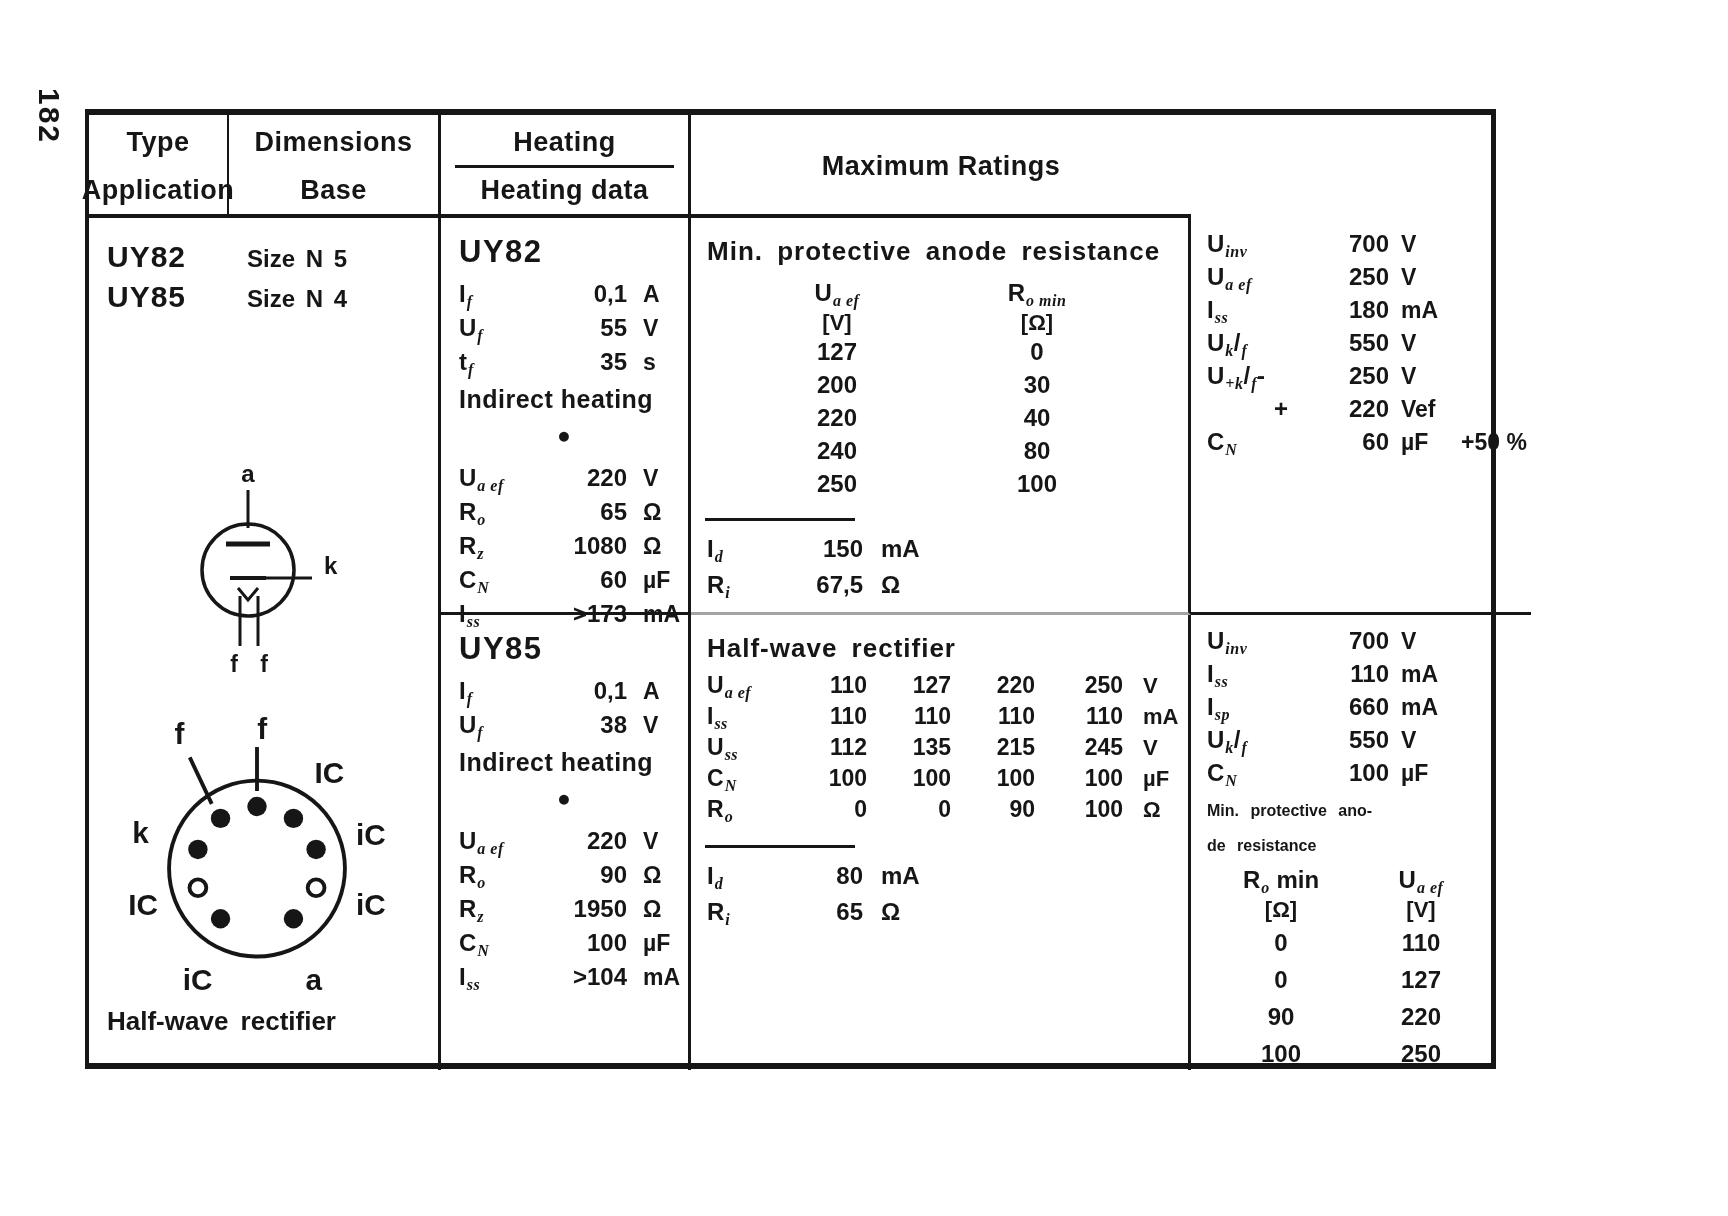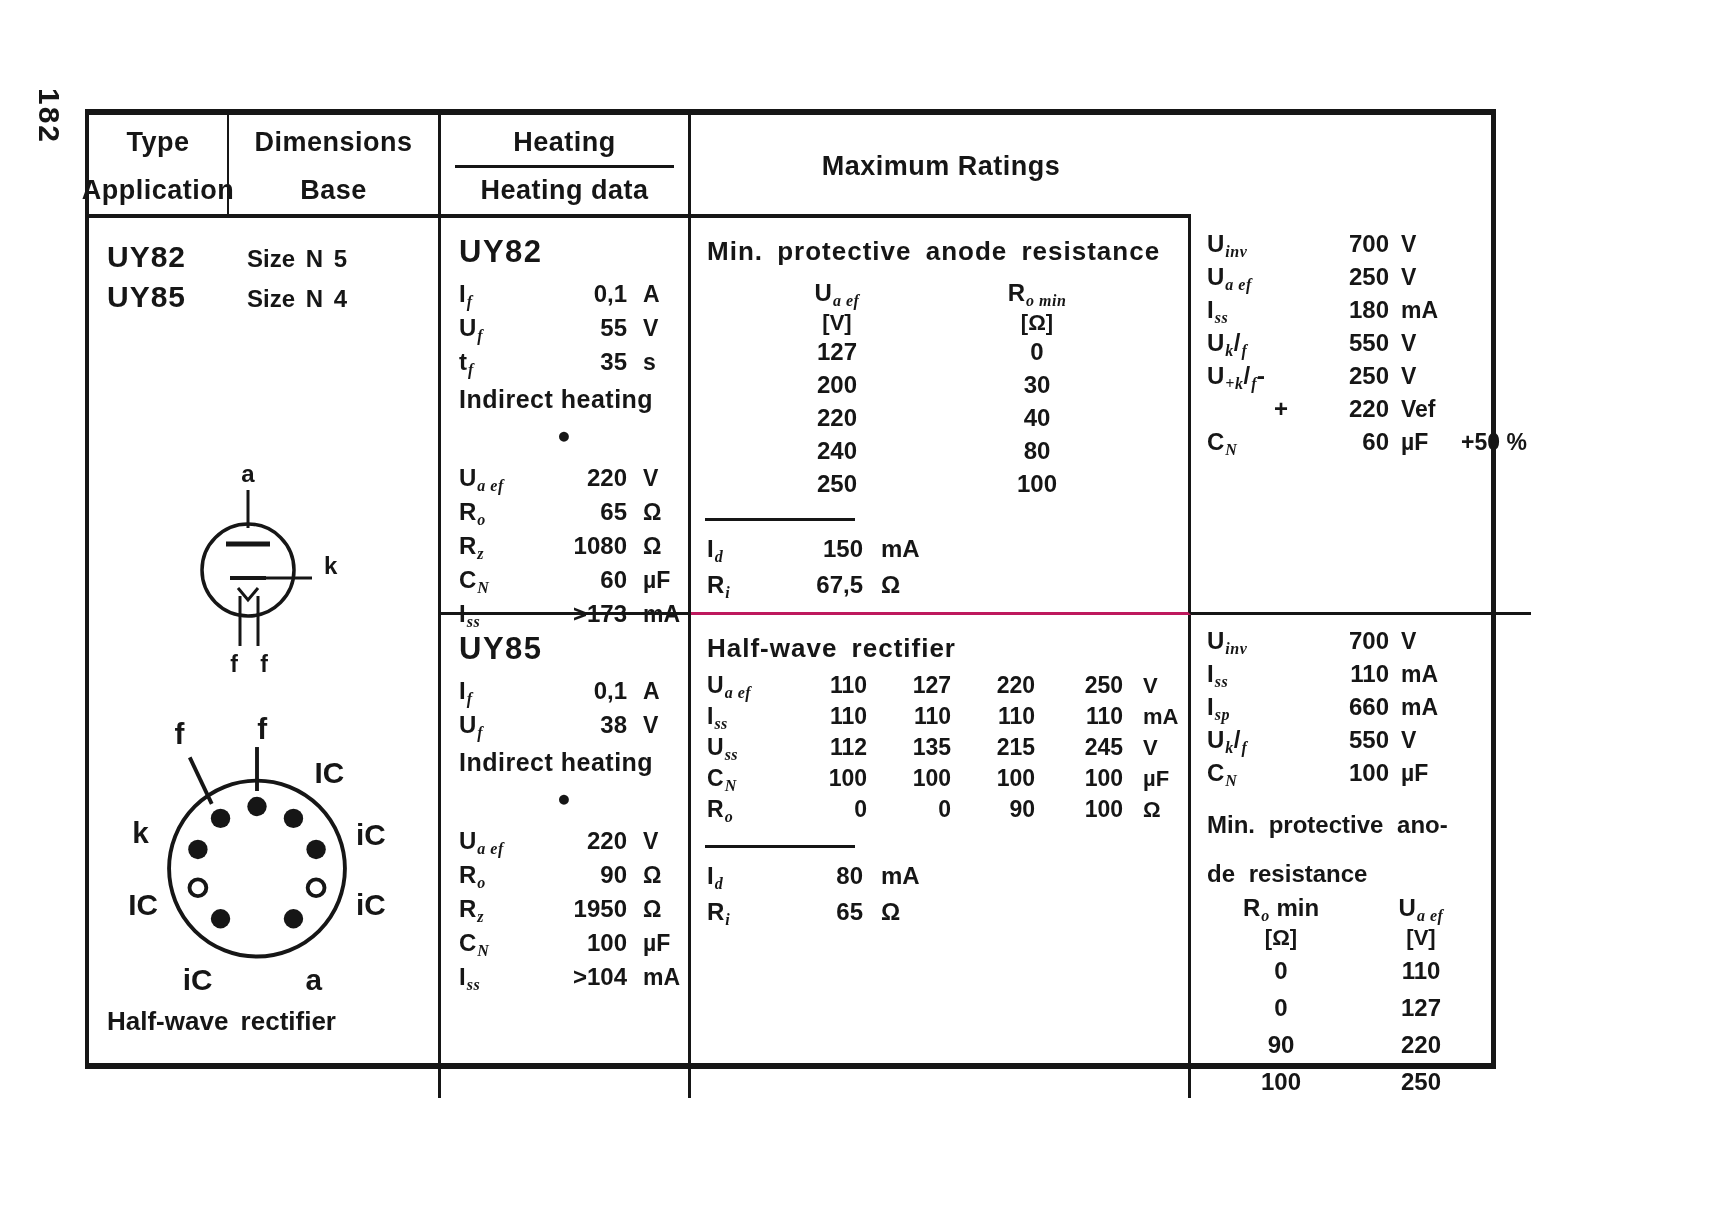--- a/index.html
+++ b/index.html
@@ -16,21 +16,21 @@
   
   .hcell{display:flex;flex-direction:column;justify-content:space-between;align-items:center;
          padding:12px 4px 8px;font-size:27px;letter-spacing:.5px;border-bottom:4px solid #161616;}
   .hcell.center1{justify-content:center;}
   .br2{border-right:2px solid #161616;}
   .br3{border-right:3px solid #161616;justify-content:space-between;}
   .hrule{width:92%;border-top:3px solid #161616;margin:1px 0;}
   
   .body-left{grid-column:1/3;grid-row:2/4;border-right:3px solid #161616;position:relative;}
   .c-h82{grid-column:3;grid-row:2;border-right:3px solid #161616;border-bottom:3px solid #161616;}
-  .c-o82{grid-column:4;grid-row:2;border-right:3px solid #161616;border-bottom:3px solid #be185d;}
+  .c-o82{grid-column:4;grid-row:2;border-right:3px solid #161616;border-bottom:3px solid #a3a3a3;}
   .c-m82{grid-column:5;grid-row:2;border-bottom:3px solid #161616;}
   .c-h85{grid-column:3;grid-row:3;border-right:3px solid #161616;}
   .c-o85{grid-column:4;grid-row:3;border-right:3px solid #161616;}
   .c-m85{grid-column:5;grid-row:3;}
   .heat{padding:12px 6px 0 18px;}
   .oper{padding:14px 10px 0 16px;}
   .maxc{padding:12px 4px 0 16px;}
   .sec-title{font-size:31px;letter-spacing:1.5px;margin:4px 0 10px;}
   .op-title{font-size:26px;letter-spacing:1px;word-spacing:6px;margin:4px 0 12px;}
   
@@ -54,21 +54,21 @@
   
   .xrow{display:grid;grid-template-columns:96px 84px 84px 84px 88px 56px;align-items:baseline;height:31px;font-size:23px;}
   .xrow .v{text-align:right;padding-right:20px;}
   .xrow .un{font-size:22px;}
   
   .mrow{display:grid;grid-template-columns:118px 76px 56px auto;align-items:baseline;height:33px;font-size:24px;}
   .mrow .val{text-align:right;padding-right:12px;}
   .mrow .un{font-size:23px;}
   .mrow .ex{font-size:23px;padding-left:4px;white-space:nowrap;}
   .plus-row .sym{display:block;text-align:right;padding-right:36px;}
-  .maxnote{font-size:24px;line-height:33px;word-spacing:7px;margin-top:16px;}
+  .maxnote{font-size:16px;line-height:33px;word-spacing:7px;margin-top:2px;}
   .mini85{display:grid;grid-template-columns:140px 140px;text-align:center;margin-left:4px;margin-top:4px;}
   
   .typeblock{position:absolute;left:18px;top:22px;}
   .typerow{display:grid;grid-template-columns:140px auto;align-items:baseline;height:40px;}
   .tname{font-size:30px;letter-spacing:1px;}
   .tsize{font-size:24px;word-spacing:4px;}
   .application{position:absolute;left:18px;top:788px;font-size:26px;word-spacing:5px;}
   .tube-symbol{position:absolute;left:75px;top:248px;}
   .base-diagram{position:absolute;left:18px;top:498px;}
   svg text{font-family:"Liberation Sans",sans-serif;font-weight:700;fill:#161616;}

